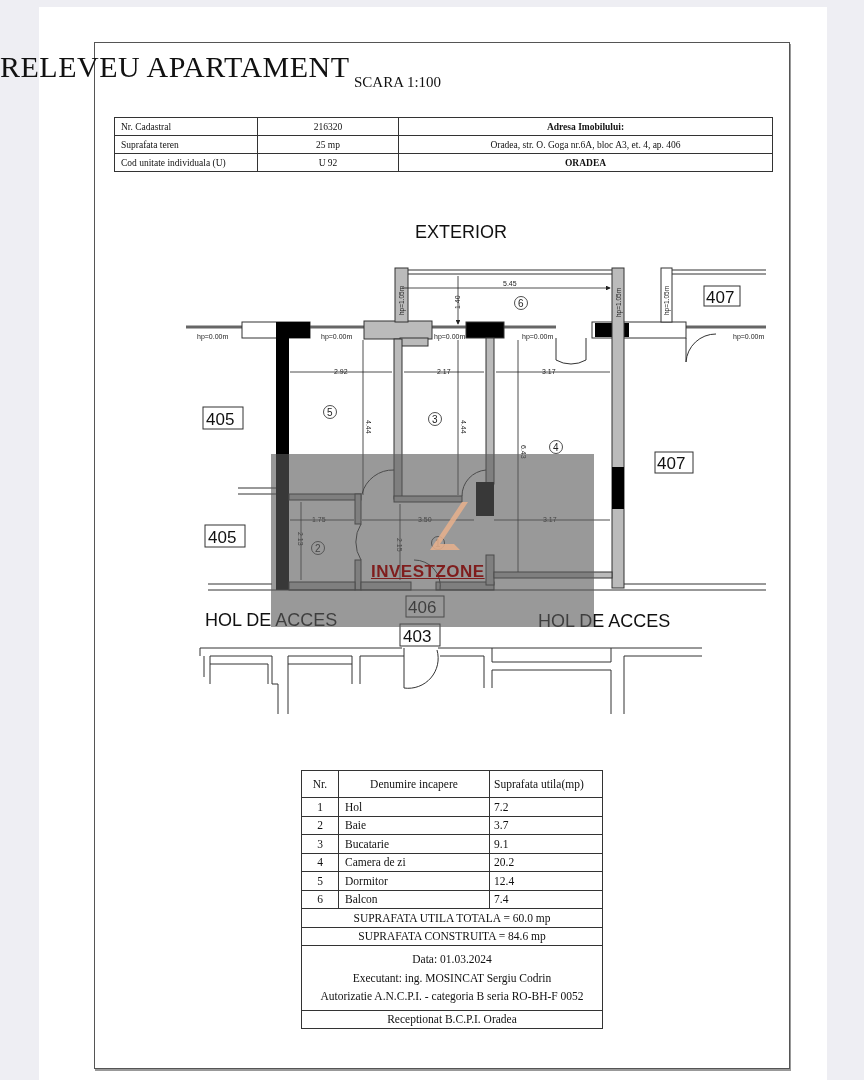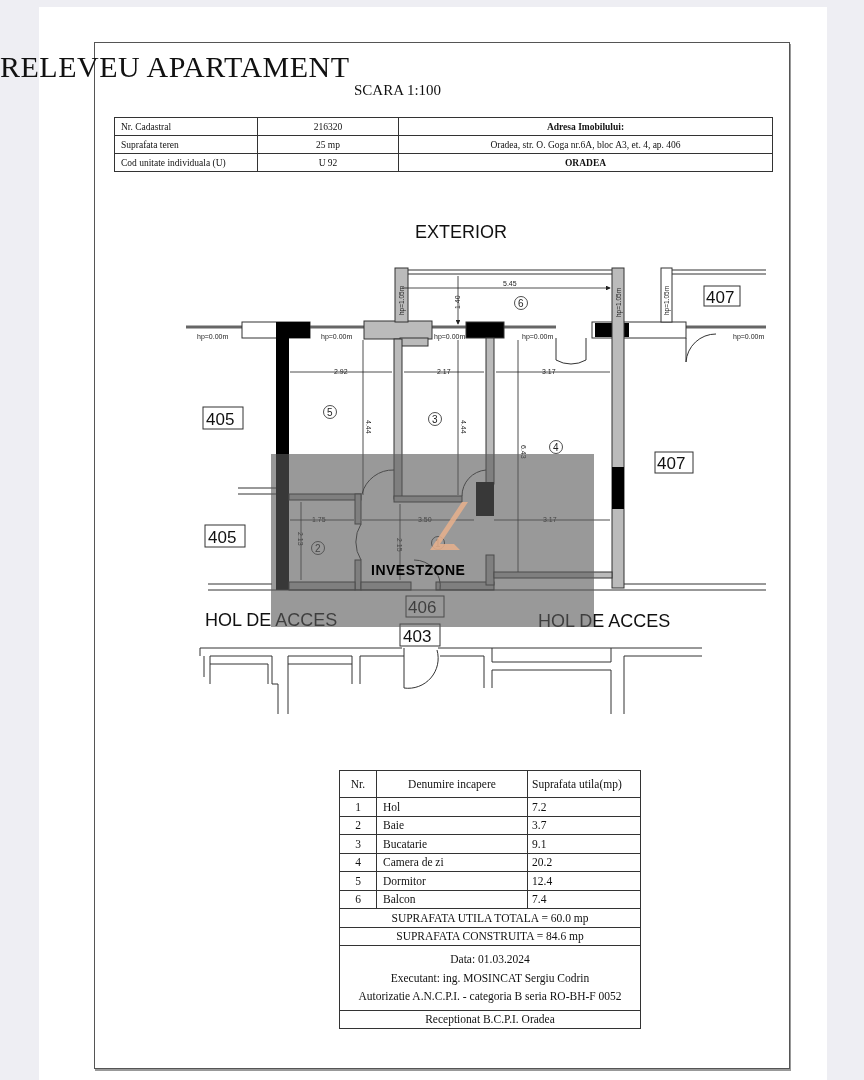--- a/index.html
+++ b/index.html
@@ -3,37 +3,37 @@
 <meta charset="utf-8">
 <style>
   html, body { margin:0; padding:0; }
   body { width:864px; height:1080px; background:#eeeef3; position:relative; overflow:hidden;
          font-family:"Liberation Serif", serif; color:#111; }
   .sheet { position:absolute; left:39px; top:7px; width:788px; height:1073px; background:#fff; }
   .frame { position:absolute; left:94px; top:42px; width:694px; height:1025px; border:1.5px solid #555;
            box-shadow:1px 2px 0 #999; }
   .title { position:absolute; left:0; top:50px; width:864px; text-align:left; pointer-events:none; }
   .title h1 { margin:0; font-weight:normal; font-size:30px; letter-spacing:0.5px; font-family:"Liberation Serif", serif; }
-  .title .scale { position:absolute; left:354px; top:32px; font-size:15px; }
+  .title .scale { position:absolute; left:354px; top:24px; font-size:15px; }
   table.info { position:absolute; left:114px; top:117px; width:659px; border-collapse:collapse; font-size:9.5px; }
   table.info td { border:1px solid #333; height:17px; padding:0 6px; }
   table.info td.c { text-align:center; }
   .plan { position:absolute; left:0; top:0; }
   .plan text { font-family:"Liberation Sans", sans-serif; }
-  table.rooms { position:absolute; left:301px; top:770px; width:302px; border-collapse:collapse; font-size:11.5px;margin-left:38px; }
+  table.rooms { position:absolute; left:301px; top:770px; width:302px; border-collapse:collapse; font-size:11.5px; }
   table.rooms td { border:1px solid #333; height:17.5px; padding:0 4px; }
   table.rooms td.n { width:28px; text-align:center; }
   table.rooms td.v { width:104px; text-align:left; }
   table.rooms td.name { padding-left:6px; }
   table.rooms td.full { text-align:center; }
   table.rooms tr.head td { height:26px; }
   table.rooms td.sig { text-align:center; line-height:18.5px; padding:4px 0; }
   .wm { position:absolute; left:271px; top:454px; width:323px; height:173px; background:rgba(90,90,90,0.62); pointer-events:none; }
   .wm-logo { position:absolute; left:410px; top:498px; }
-  .wm-text { position:absolute; left:371px; top:562px; font-family:"Liberation Sans", sans-serif; font-weight:bold; font-size:14px; color:#000000; letter-spacing:0.5px; }
+  .wm-text { position:absolute; left:371px; top:562px; font-family:"Liberation Sans", sans-serif; font-weight:bold; font-size:17px; color:#7f1d1d; letter-spacing:0.5px;text-decoration:underline; }
 </style>
 </head>
 <body>
 
 <div class="sheet"></div>
 <div class="frame"></div>
 
 <div class="title">
   <h1>RELEVEU APARTAMENT</h1>
   <div class="scale">SCARA 1:100</div>

